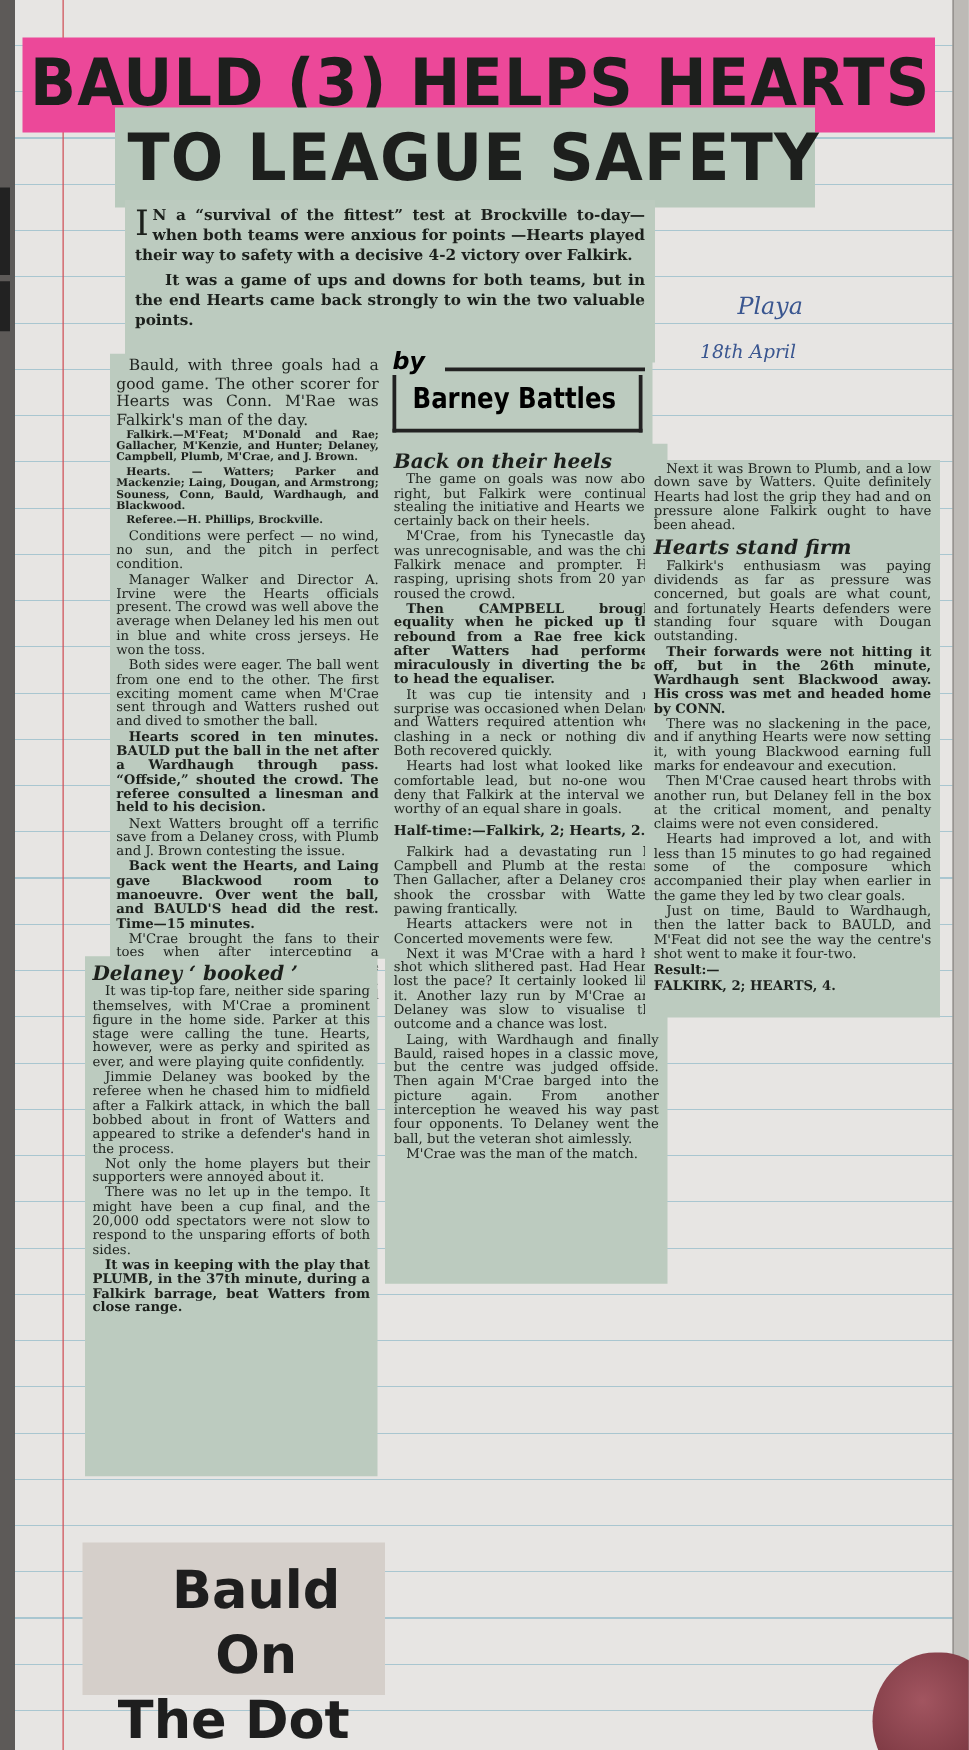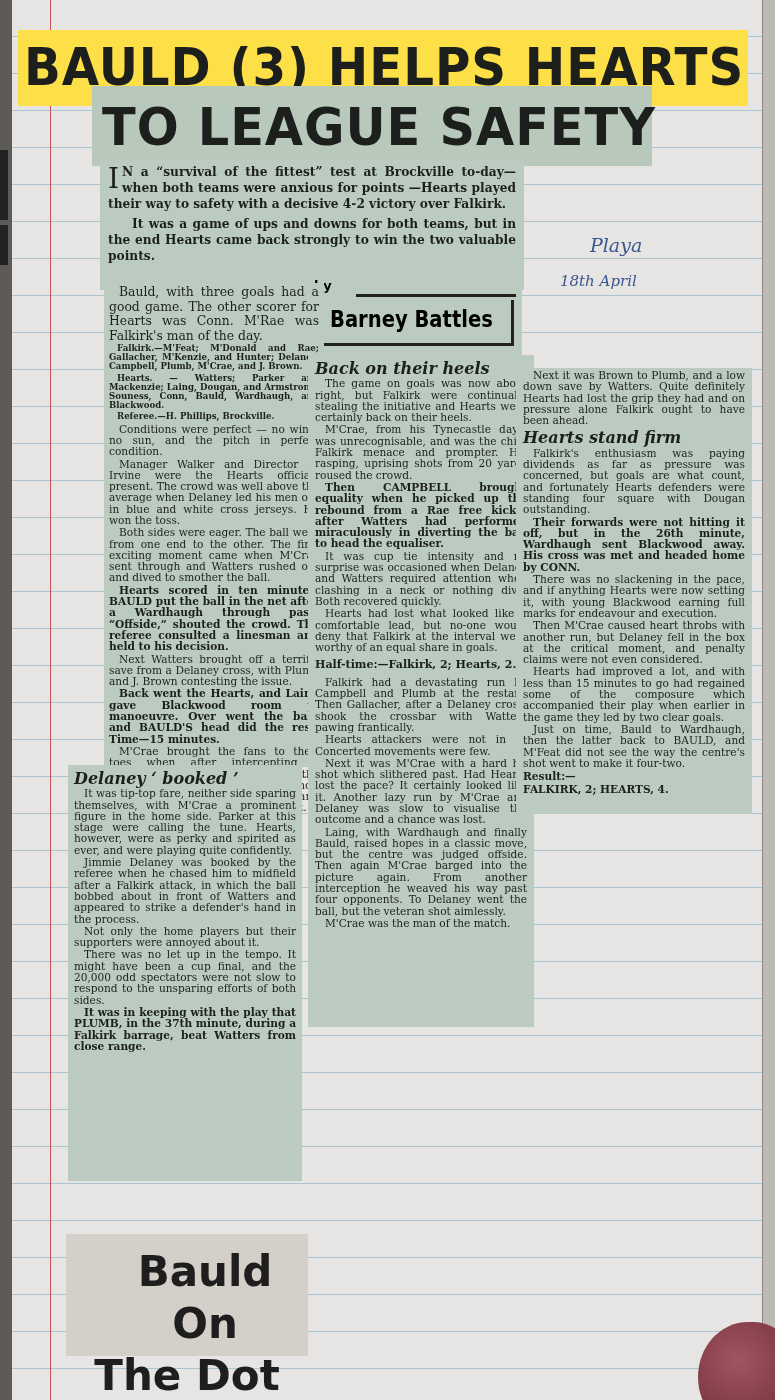--- a/index.html
+++ b/index.html
@@ -7,38 +7,38 @@
     background:#dcdad8;font-family:"DejaVu Serif",serif;}
   .page{position:absolute;left:12px;top:0;width:755px;height:1400px;
     background:repeating-linear-gradient(to bottom,#e7e5e3 0px,#e7e5e3 36px,#a9c6d0 36px,#a9c6d0 37px);
     background-color:#e7e5e3;}
   .spine{position:absolute;left:0;top:0;width:12px;height:1400px;background:#5d5a58;}
   .spine-tab{position:absolute;left:0;width:8px;background:#222;}
   .margin-line{position:absolute;left:38px;top:0;width:1px;height:1400px;background:#d05058;}
   .right-edge{position:absolute;left:762px;top:0;width:13px;height:1400px;background:#bdbab6;border-left:1px solid #8a8784;}
   .clip{position:absolute;background:#bccbbf;color:#1c201c;}
   .headline{font-family:"DejaVu Sans",sans-serif;font-weight:bold;letter-spacing:1px;color:#1d1f1d;}
-  .h1a{position:absolute;left:18px;top:30px;width:730px;height:76px;background:#fde047;}
+  .h1a{position:absolute;left:18px;top:30px;width:730px;height:76px;background:#ec4899;}
   .h1a span{position:absolute;left:6px;top:6px;font-size:52px;line-height:62px;transform:scaleX(0.93);transform-origin:left;white-space:nowrap;}
   .h1b{position:absolute;left:92px;top:86px;width:560px;height:80px;background:#b8c9bc;}
   .h1b span{position:absolute;left:10px;top:8px;font-size:52px;line-height:66px;transform:scaleX(0.95);transform-origin:left;white-space:nowrap;}
   .lead{position:absolute;left:100px;top:160px;width:424px;height:130px;background:#bccbbf;}
   .lead p{margin:0;font-size:12.2px;font-weight:bold;line-height:16px;text-align:justify;padding:0 8px;}
   .lead .dropcap{font-size:28px;float:left;line-height:26px;margin:2px 3px 0 0;font-weight:normal;}
   .col{font-size:10.6px;line-height:11.3px;text-align:justify;}
   .col p{margin:0 0 1px 0;text-indent:10px;}
   .col p.b{font-weight:bold;}
   .col h3{font-family:"DejaVu Serif",serif;font-style:italic;font-weight:bold;font-size:16px;margin:6px 0 4px 0;text-indent:0;}
   .col .lineup{font-size:8.6px;line-height:9.2px;font-weight:bold;}
   .col .lineup p{text-indent:8px;margin-bottom:2px;}
-  .colA{position:absolute;left:104px;top:283px;width:210px;height:480px;padding:2px 5px;}
+  .colA{position:absolute;left:88px;top:283px;width:210px;height:480px;padding:2px 5px;}
   .colA .big{font-size:12.4px;line-height:14.5px;}
   .colA2{position:absolute;left:68px;top:765px;width:222px;height:412px;padding:2px 6px;}
   .byline{position:absolute;left:306px;top:270px;width:216px;height:86px;background:#bccbbf;}
-  .byline .by{position:absolute;left:8px;top:8px;font-family:"DejaVu Sans",sans-serif;font-size:13px;font-weight:bold;}
+  .byline .by{position:absolute;left:8px;top:8px;font-family:"DejaVu Sans",sans-serif;font-size:19px;font-weight:bold;font-style:italic;}
   .byline .rule{position:absolute;left:50px;top:24px;width:160px;height:3px;background:#222;}
   .byline .box{position:absolute;left:8px;top:30px;width:200px;height:46px;border-left:3px solid #222;border-bottom:3px solid #222;border-right:3px solid #222;box-sizing:border-box;}
   .byline .name{position:absolute;left:24px;top:36px;font-family:"DejaVu Sans",sans-serif;font-size:23px;font-weight:bold;transform:scaleX(0.85);transform-origin:left;white-space:nowrap;}
   .colB{position:absolute;left:308px;top:355px;width:212px;height:668px;padding:2px 7px;}
   .colB .ht{font-weight:bold;text-indent:0;margin:6px 0 6px 0;font-size:11px;}
   .colC{position:absolute;left:516px;top:368px;width:222px;height:442px;padding:2px 7px;}
   .colC .result{text-align:left;font-weight:bold;text-indent:0;margin-top:2px;}
   .note{position:absolute;font-family:"DejaVu Serif",serif;font-style:italic;color:#3a5690;}
   .note1{left:590px;top:234px;font-size:19px;}
   .note2{left:560px;top:272px;font-size:15px;}

